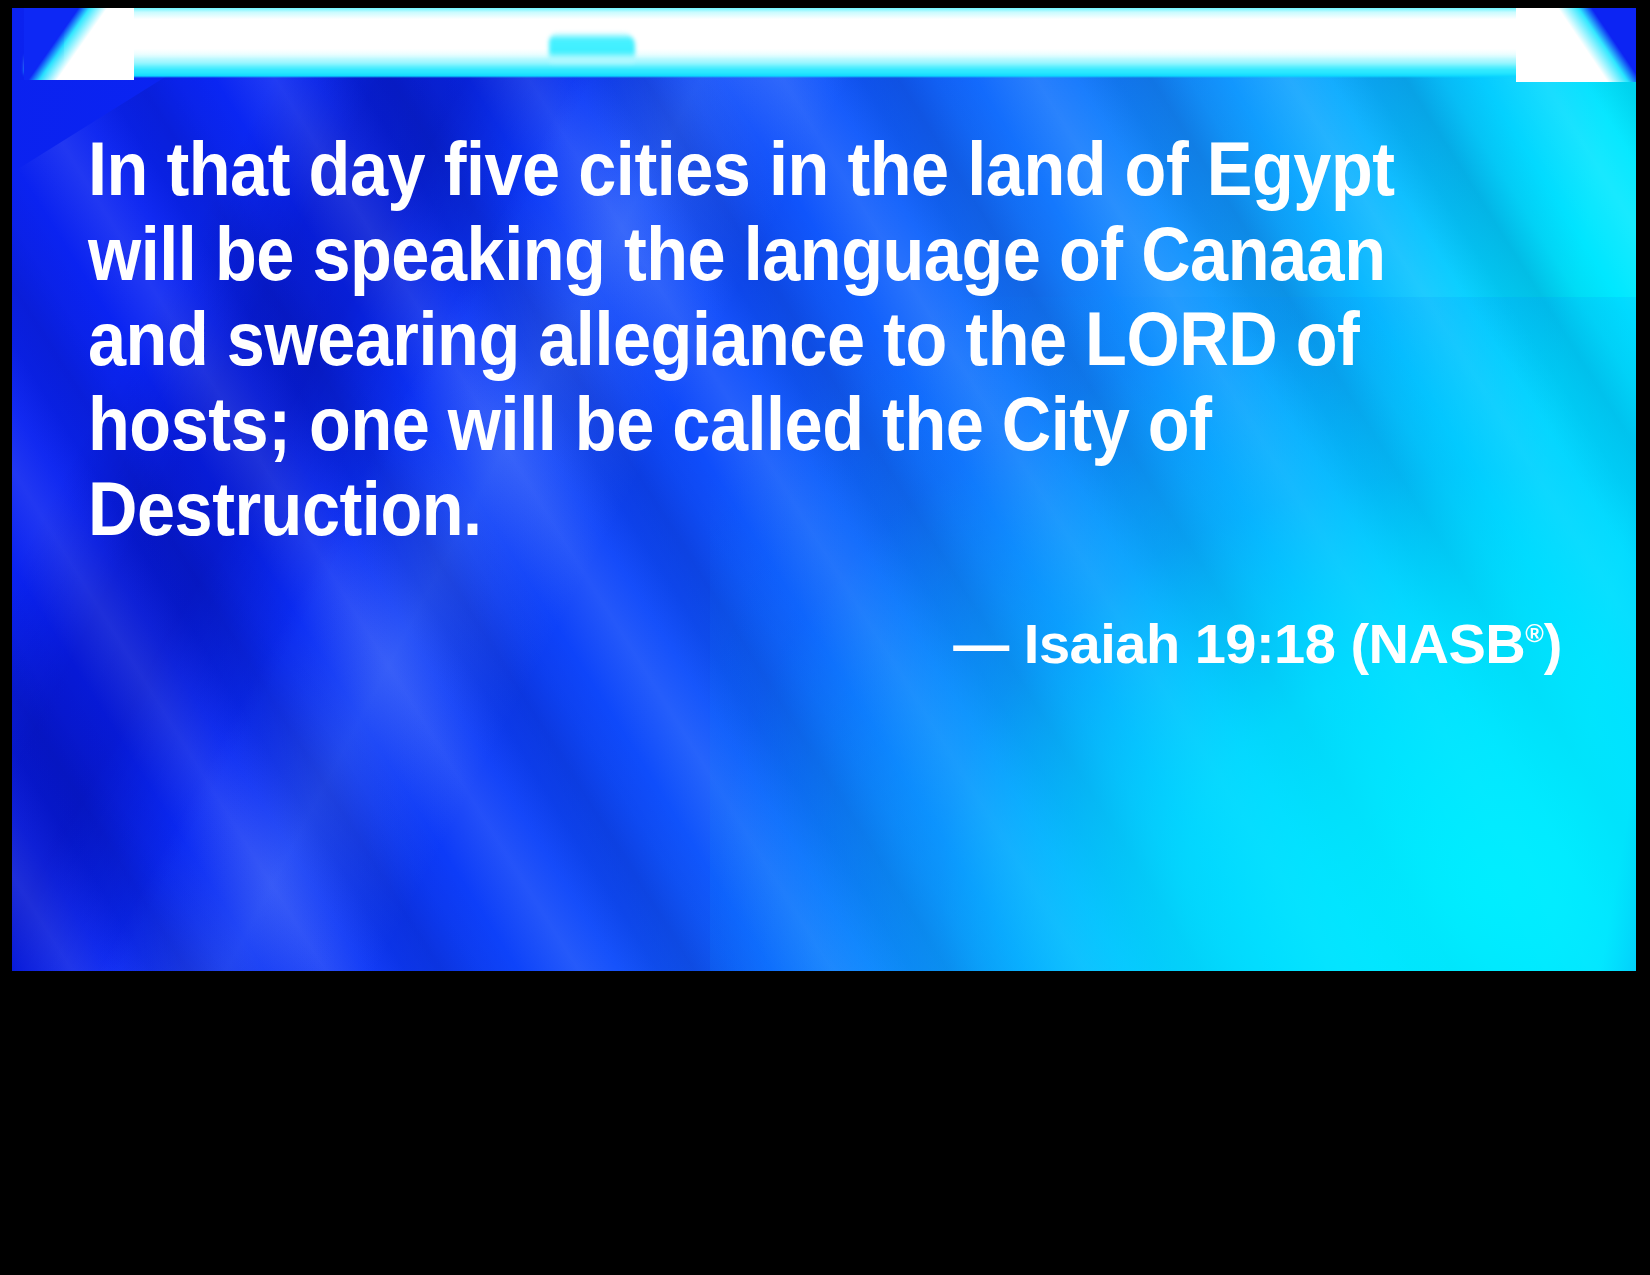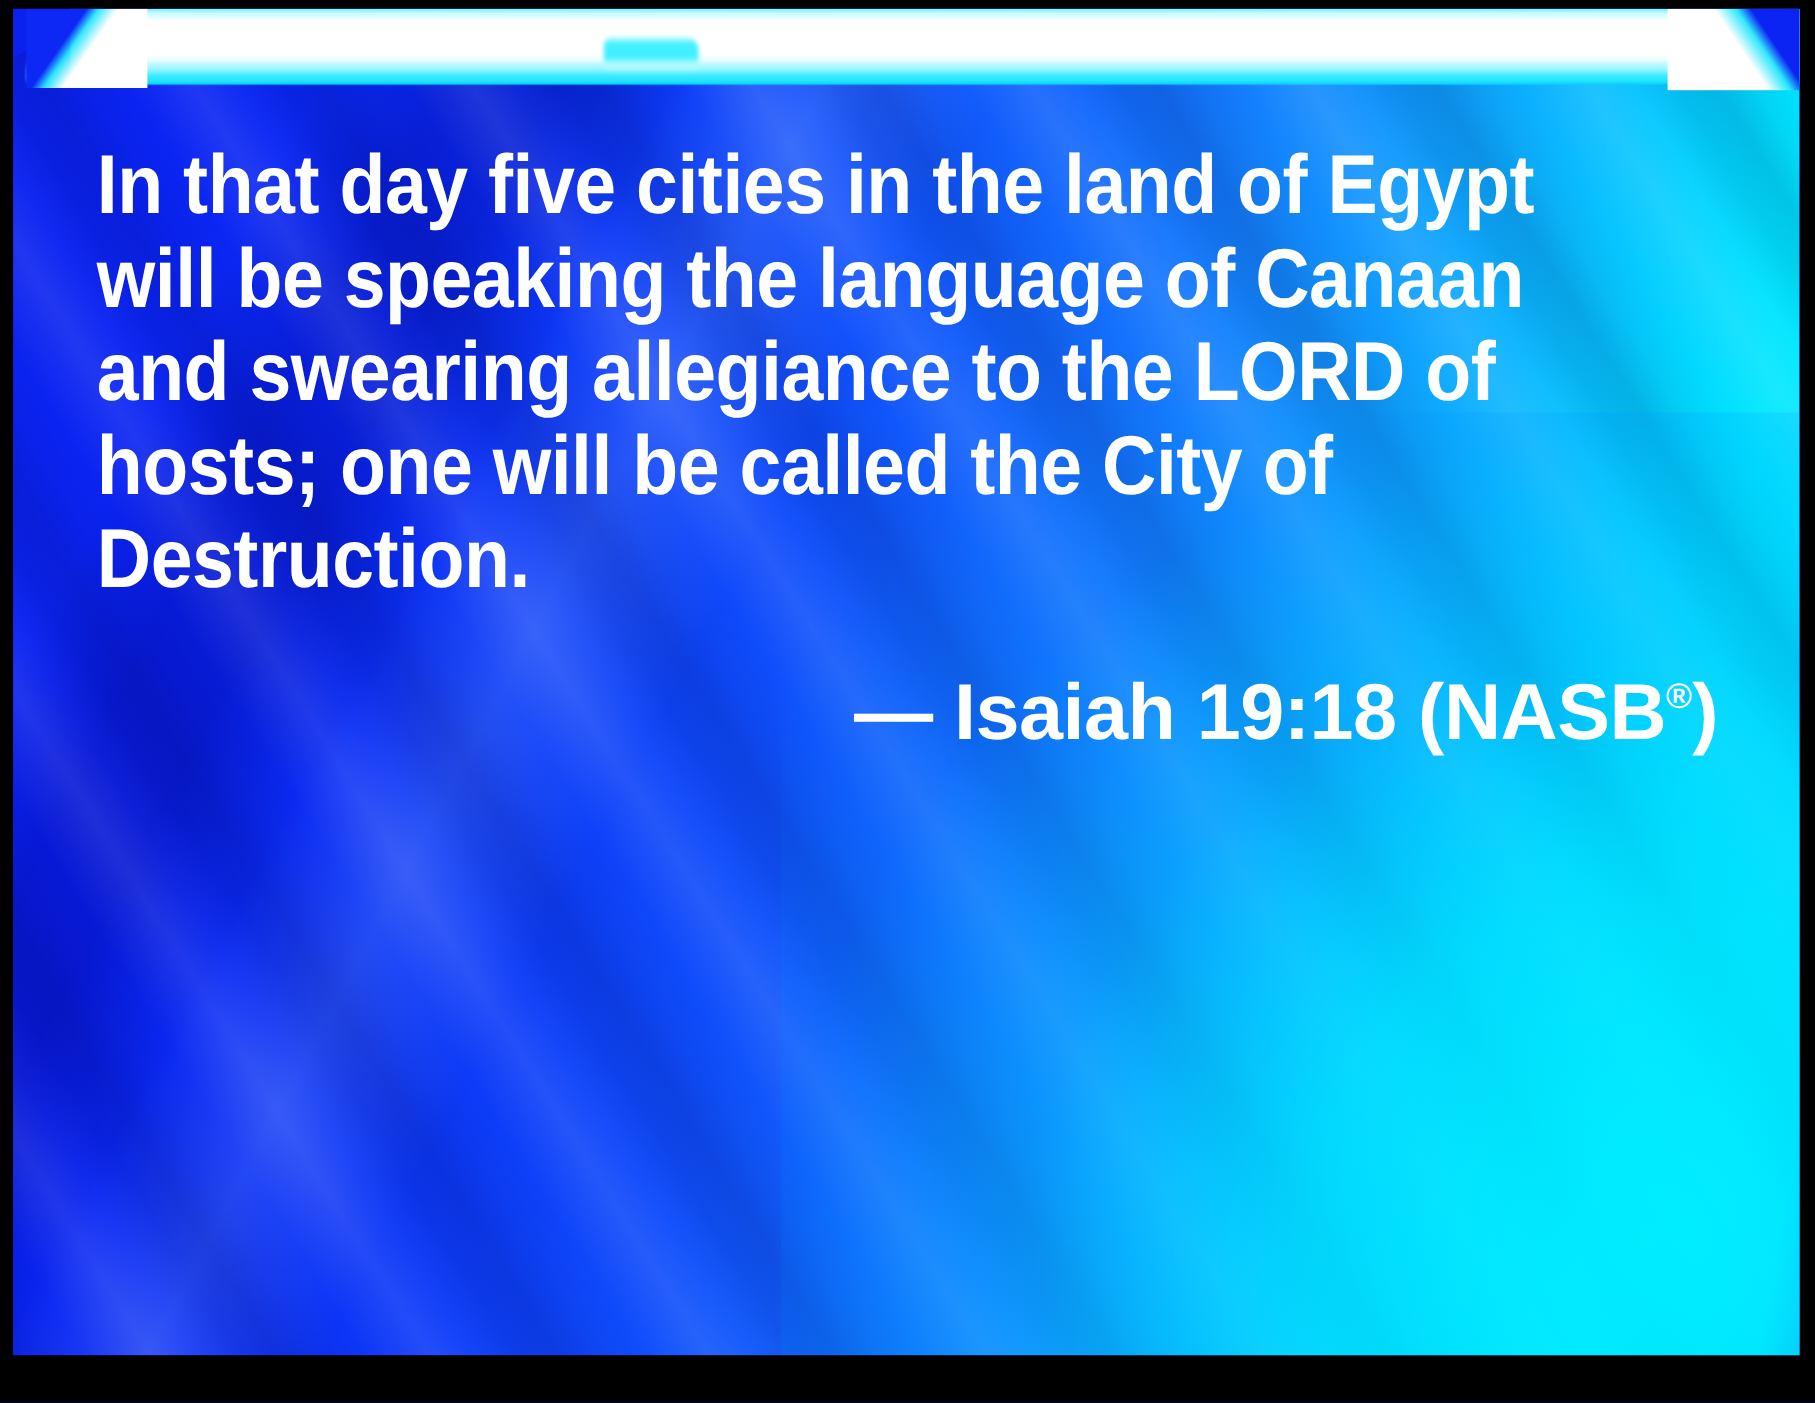--- a/index.html
+++ b/index.html
@@ -21,21 +21,21 @@
     background:#000000;
     overflow:hidden;
   }
 
   
   .slide-canvas {
     position:absolute;
     left:12px;
     top:8px;
     width:1624px;
-    height:1224px;
+    height:963px;
     overflow:hidden;
     background:#0018F0;
   }
 
   
   .bg-base {
     position:absolute;
     inset:0;
     background:linear-gradient(
       100deg,
@@ -220,21 +220,21 @@
     transform-origin:left top;
     width:1640px;
     white-space:pre-line;
     text-rendering:optimizeLegibility;
   }
 
   .verse-attribution {
     color:#ffffff;
     font-family:"Liberation Sans Narrow", "Liberation Sans", sans-serif;
     font-weight:700;
-    font-size:72px;
+    font-size:56px;
     line-height:85px;
     letter-spacing:-0.5px;
     text-align:right;
     margin-top:40px;
     padding-right:6px;
     white-space:nowrap;
   }
   .verse-attribution .reg {
     font-size:0.45em;
     vertical-align:0.85em;

